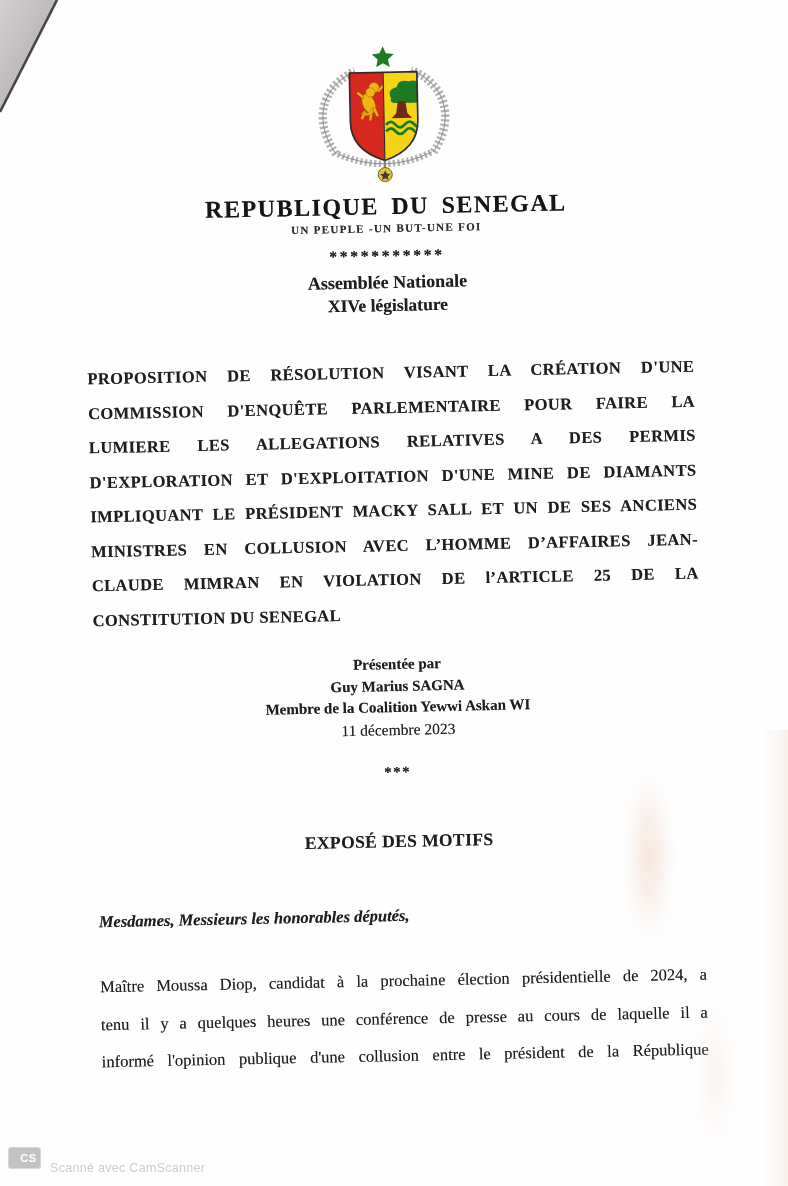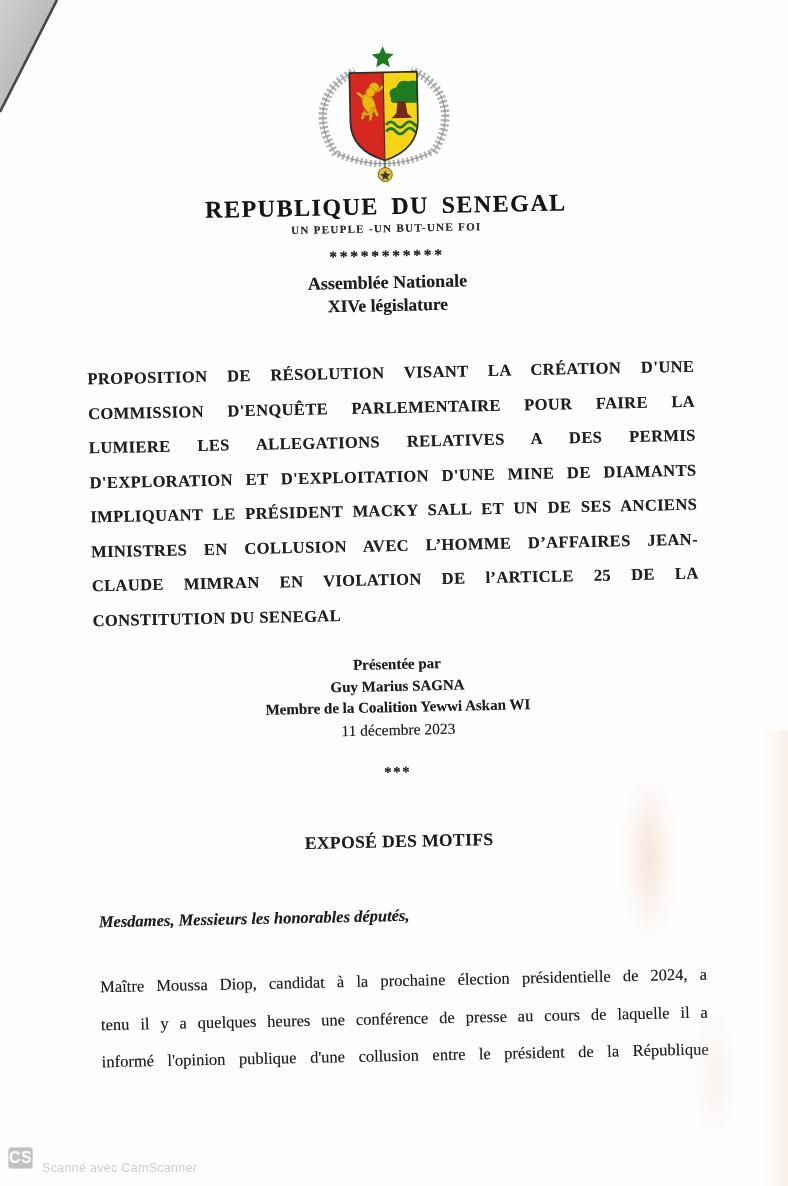--- a/index.html
+++ b/index.html
@@ -72,22 +72,22 @@
     position:absolute;right:0;top:730px;bottom:0;width:26px;pointer-events:none;
     background:linear-gradient(to left,rgba(244,228,216,.5),rgba(244,228,216,0));
   }
   
   .watermark{
     position:absolute;left:8px;bottom:11px;display:flex;align-items:center;gap:9px;
     font-family:"Liberation Sans","DejaVu Sans",sans-serif;
   }
   .cs-badge{
     width:23px;height:20px;background:#c2c2c2;border:1px solid #d8d8d8;
-    border-radius:3px;color:#ffffff;font-size:16px;font-weight:bold;
-    display:flex;align-items:center;justify-content:center;letter-spacing:.5px;
+    border-radius:3px;color:#ffffff;font-size:11px;font-weight:bold;
+    display:flex;align-items:center;justify-content:center;letter-spacing:.5px;padding-left:8px;
   }
   .cs-text{color:#cdcdcd;font-size:12.5px;letter-spacing:.3px;margin-top:20px;}
 </style>
 </head>
 <body>
 
 <div class="page">
 
   <div class="doc">
 

